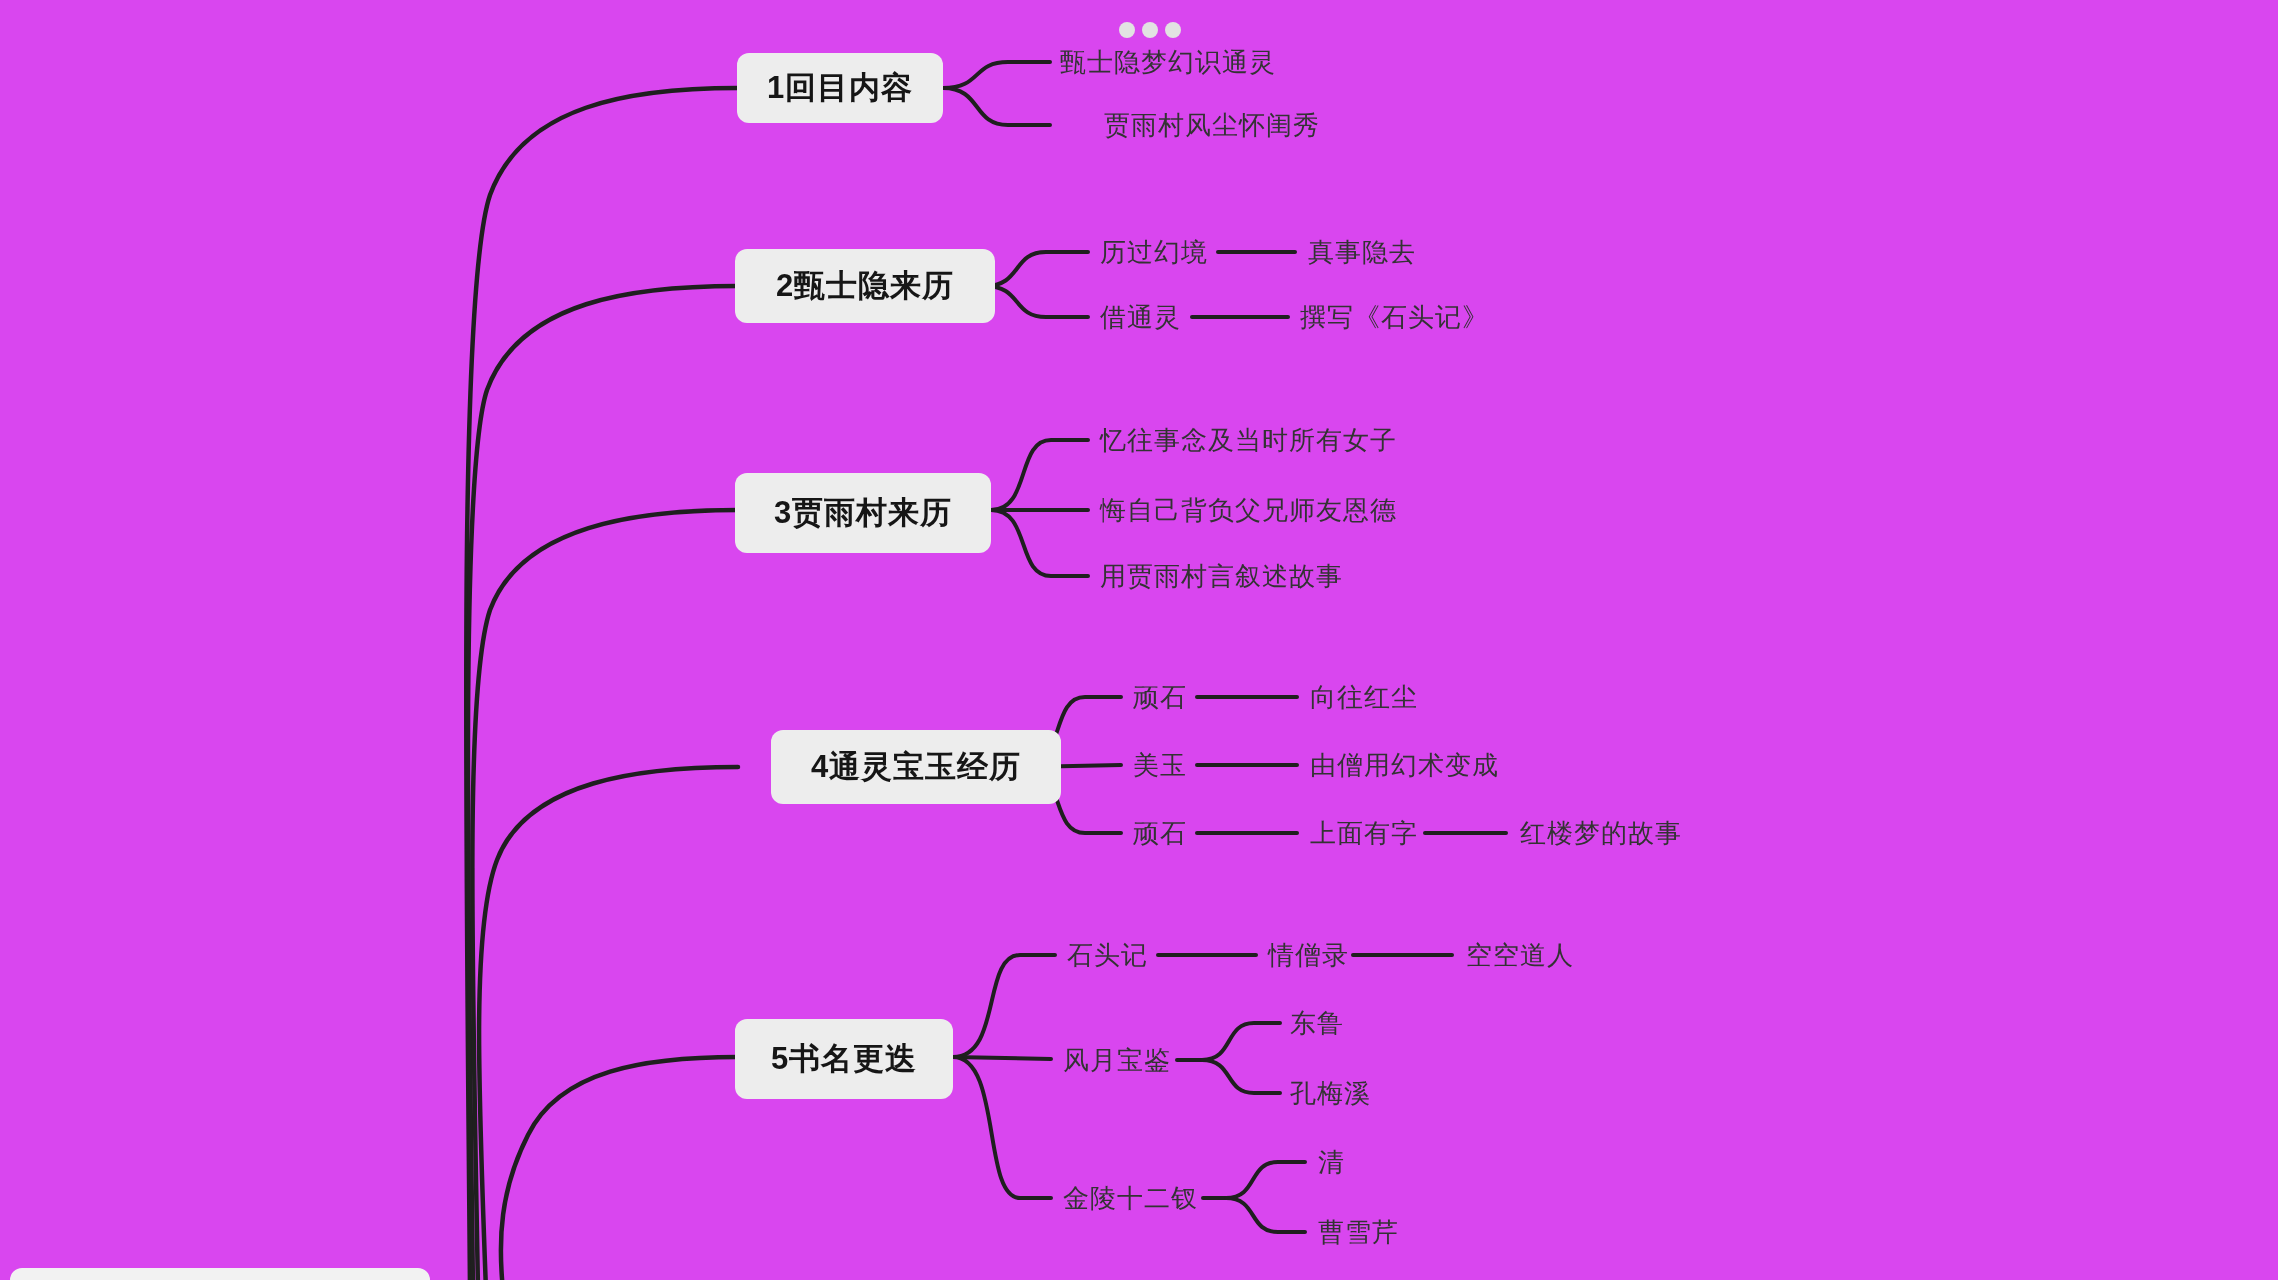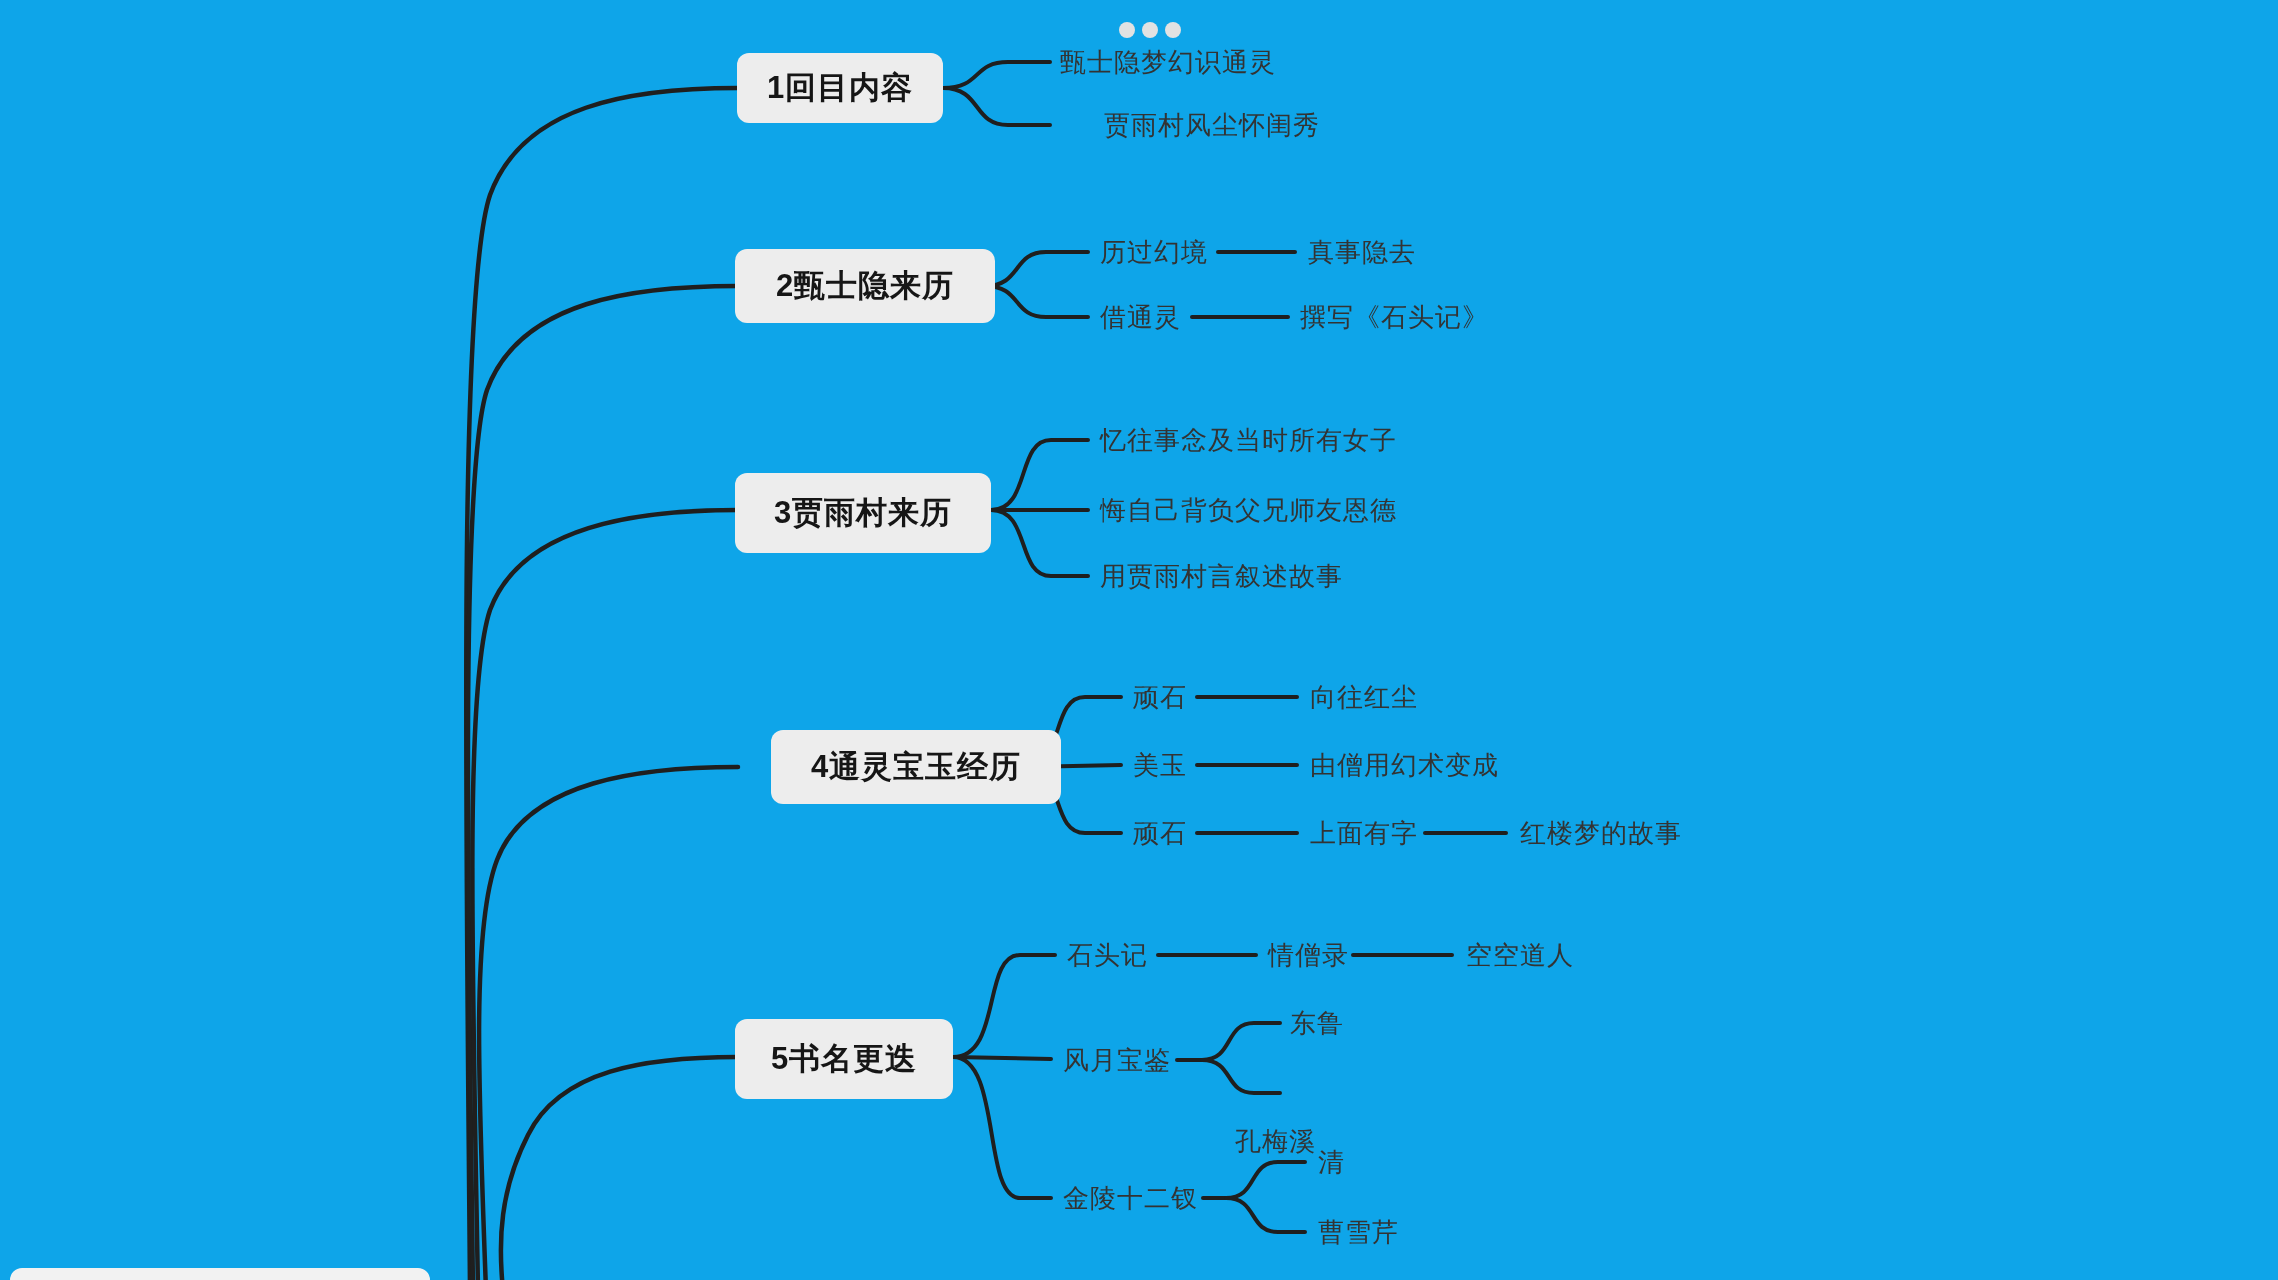--- a/index.html
+++ b/index.html
@@ -1,19 +1,19 @@
 <!DOCTYPE html>
 <html><head>
 <meta charset="utf-8">
 <style>
   html,body{margin:0;padding:0;background:#ffffff;}
   .canvas{
     position:relative;
     width:2278px;height:1280px;
-    background:#0ea5e9;
+    background:#d946ef;
     overflow:hidden;
     font-family:"Liberation Sans","DejaVu Sans",sans-serif;
   }
   svg.wires{position:absolute;left:0;top:0;width:2278px;height:1280px;}
   svg.wires path{fill:none;stroke:#1f1f1f;stroke-linecap:round;}
   svg.wires path.main{stroke-width:4.5px;}
   svg.wires path.link{stroke-width:4px;}
 
   .topic{
     position:absolute;
@@ -116,20 +116,20 @@
   <span class="leaf" style="left:1310px;top:765px;">由僧用幻术变成</span>
   <span class="leaf" style="left:1133px;top:833px;">顽石</span>
   <span class="leaf" style="left:1310px;top:833px;">上面有字</span>
   <span class="leaf" style="left:1520px;top:833px;">红楼梦的故事</span>
 
   <span class="leaf" style="left:1067px;top:955px;">石头记</span>
   <span class="leaf" style="left:1268px;top:955px;">情僧录</span>
   <span class="leaf" style="left:1466px;top:955px;">空空道人</span>
   <span class="leaf" style="left:1063px;top:1060px;">风月宝鉴</span>
   <span class="leaf" style="left:1290px;top:1023px;">东鲁</span>
-  <span class="leaf" style="left:1235px;top:1093px;margin-top:48px;">孔梅溪</span>
+  <span class="leaf" style="left:1290px;top:1093px;">孔梅溪</span>
   <span class="leaf" style="left:1063px;top:1198px;">金陵十二钗</span>
   <span class="leaf" style="left:1318px;top:1162px;">清</span>
   <span class="leaf" style="left:1318px;top:1232px;">曹雪芹</span>
 
   <div class="peek-node"></div>
 
 </div>
 
 </body></html>

